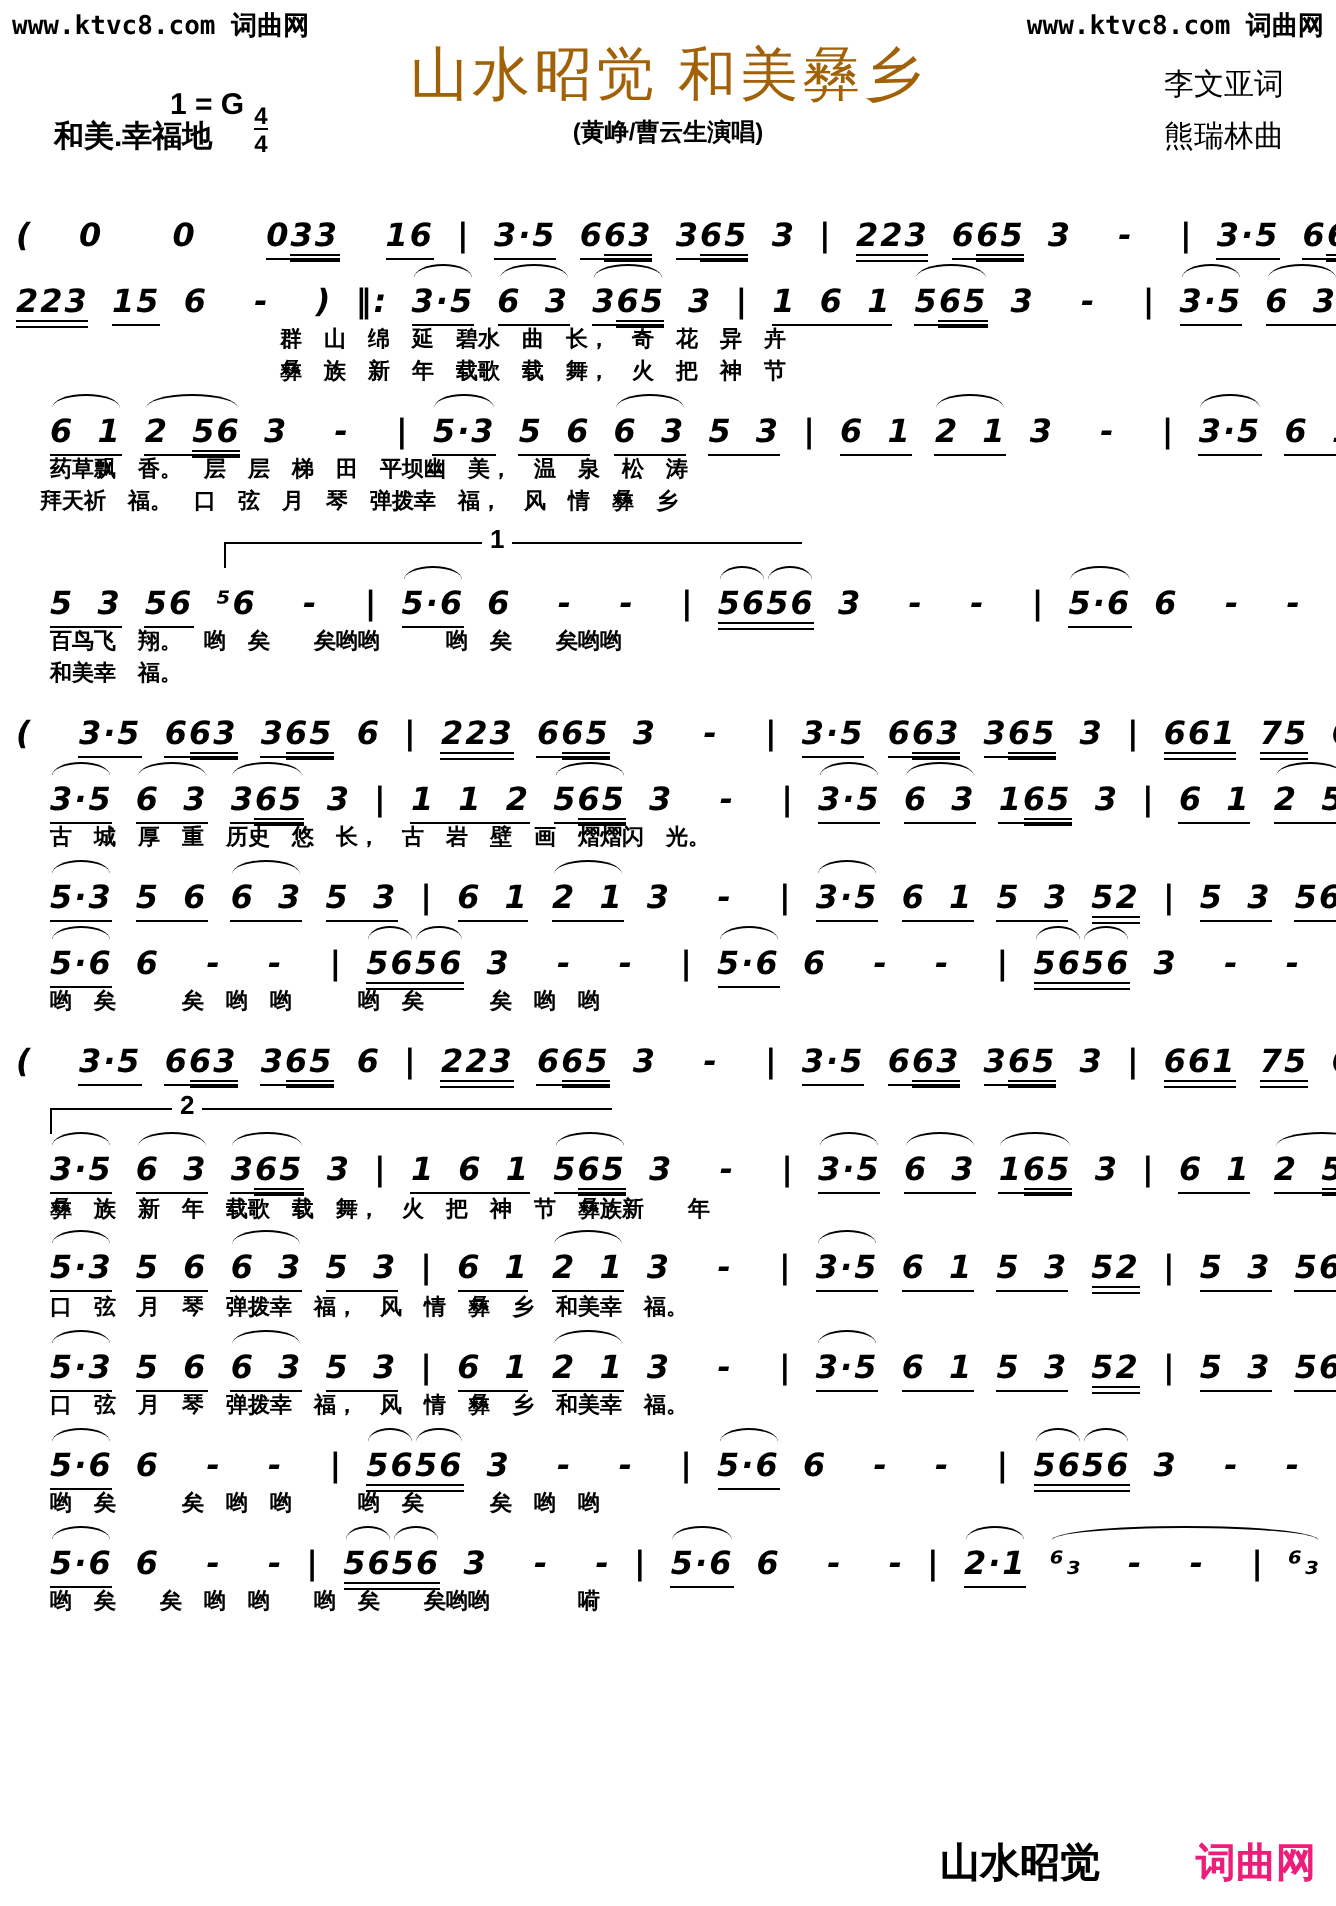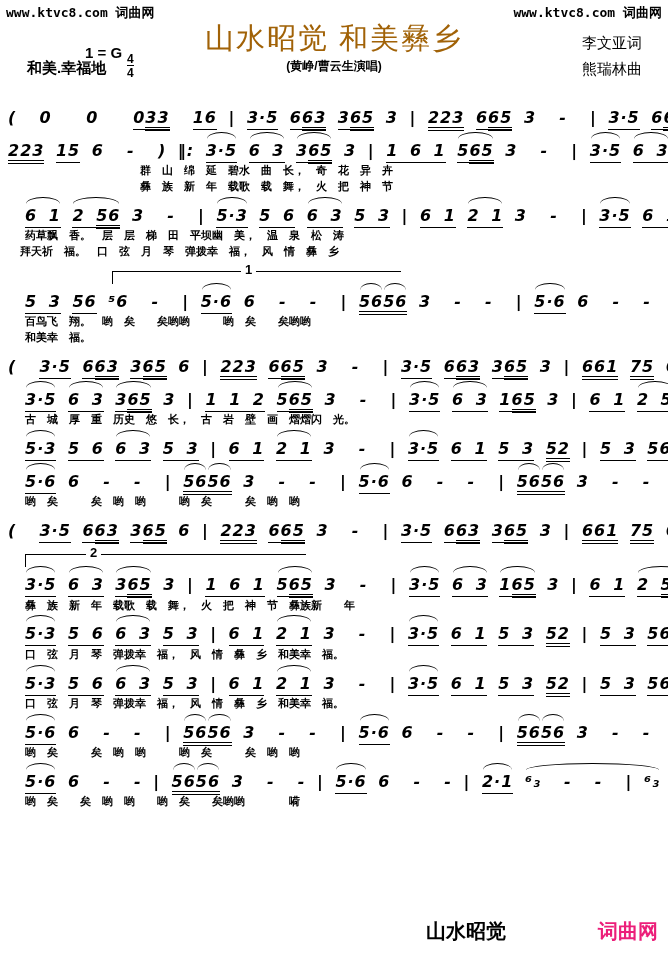--- a/index.html
+++ b/index.html
@@ -39,21 +39,21 @@
   
   .volta{position:relative;height:12px;border-top:1.6px solid #000;border-left:1.6px solid #000;
     margin-top:12px;}
   .volta-label{position:absolute;top:-9px;background:#fff;padding:0 4px;
     font-size:13px;font-weight:bold;line-height:1;}
 
   
   .footer{position:absolute;bottom:8px;left:0;right:0;display:flex;
     justify-content:flex-end;align-items:baseline;gap:48px;padding-right:10px;}
   .footer .src{font-size:20px;font-weight:bold;}
-  .footer .site{font-size:20px;font-weight:bold;color:#ec1e79;margin-left:44px;}
+  .footer .site{font-size:20px;font-weight:bold;color:#ec1e79;}
 </style>
 </head>
 <body>
 
 <div class="page">
 
   <div class="wm-row">
     <span>www.ktvc8.com 词曲网</span>
     <span>www.ktvc8.com 词曲网</span>
   </div>

